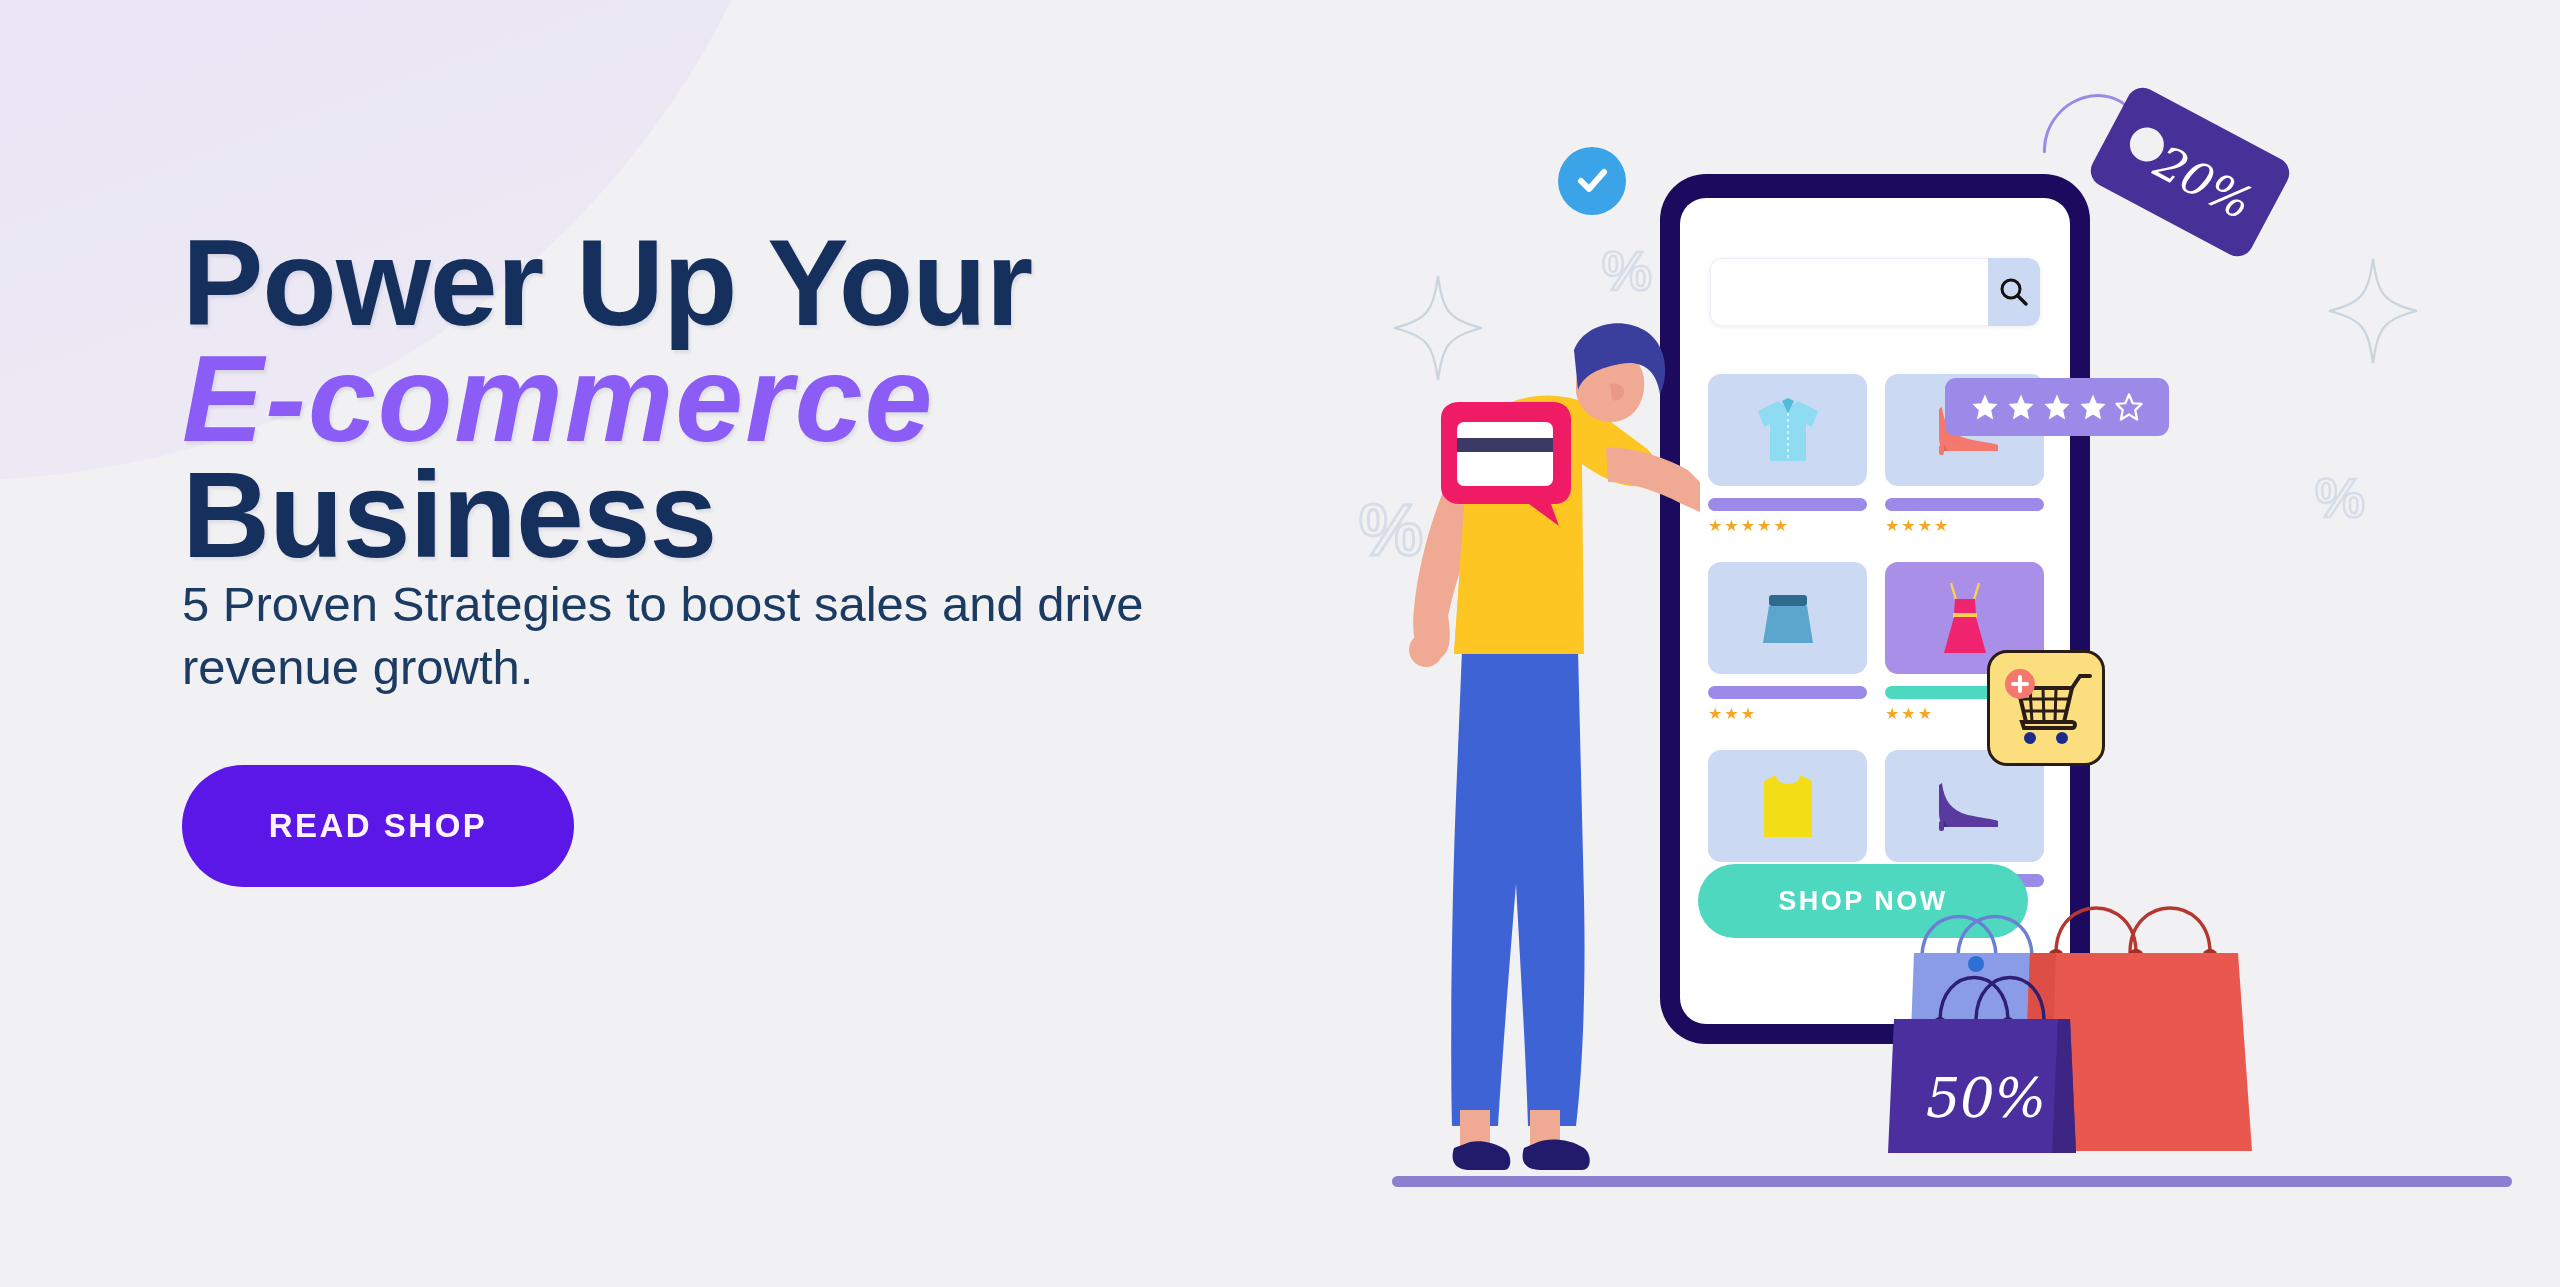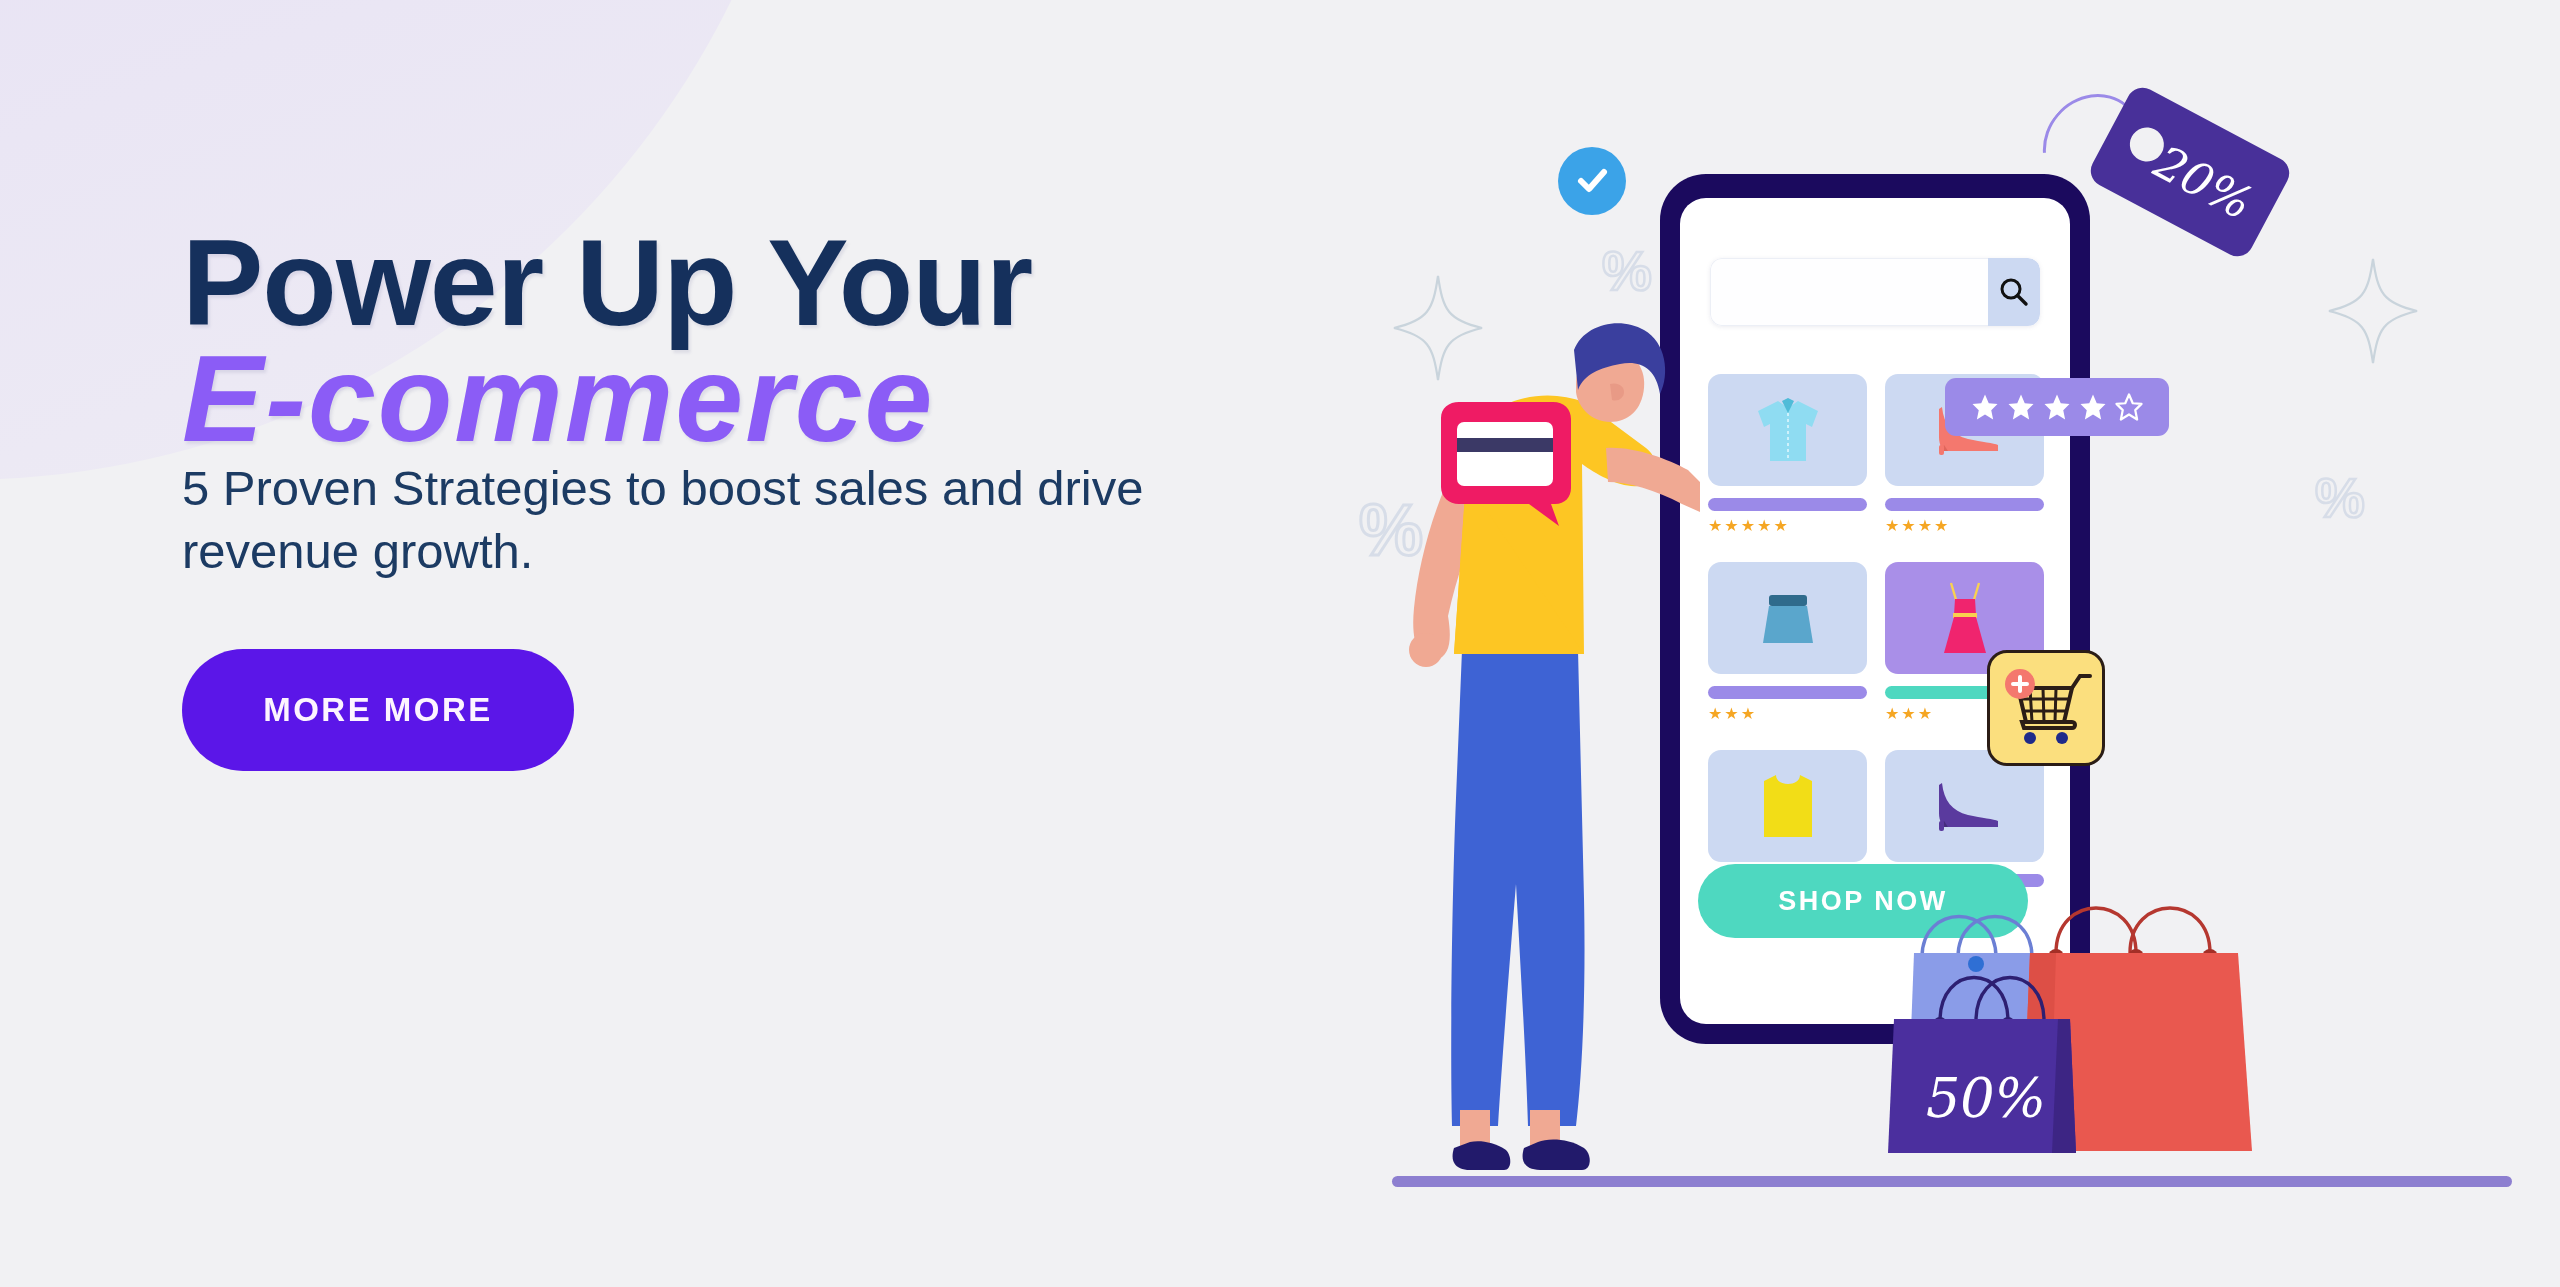--- a/index.html
+++ b/index.html
@@ -170,25 +170,26 @@
 
 <div id="banner">
 
   <div class="bg-blob"></div>
 
   <div class="left-col">
 
     <h1 class="headline">
       <span class="ln">Power Up Your</span>
       <span class="accent">E-commerce</span>
+      <span class="ln">Business</span>
     </h1>
 
     <p class="subtitle">5 Proven Strategies to boost sales and drive revenue growth.</p>
 
-    <button class="cta">MORE MORE</button>
+    <button class="cta">READ SHOP</button>
   </div>
 
   <div class="illus">
 
     <div class="ground"></div>
 
     <div class="deco pct" style="left:19px;  top:494px;">%</div>
     <div class="deco pct sm" style="left:262px; top:243px;">%</div>
     <div class="deco pct sm" style="left:975px; top:470px;">%</div>
 

